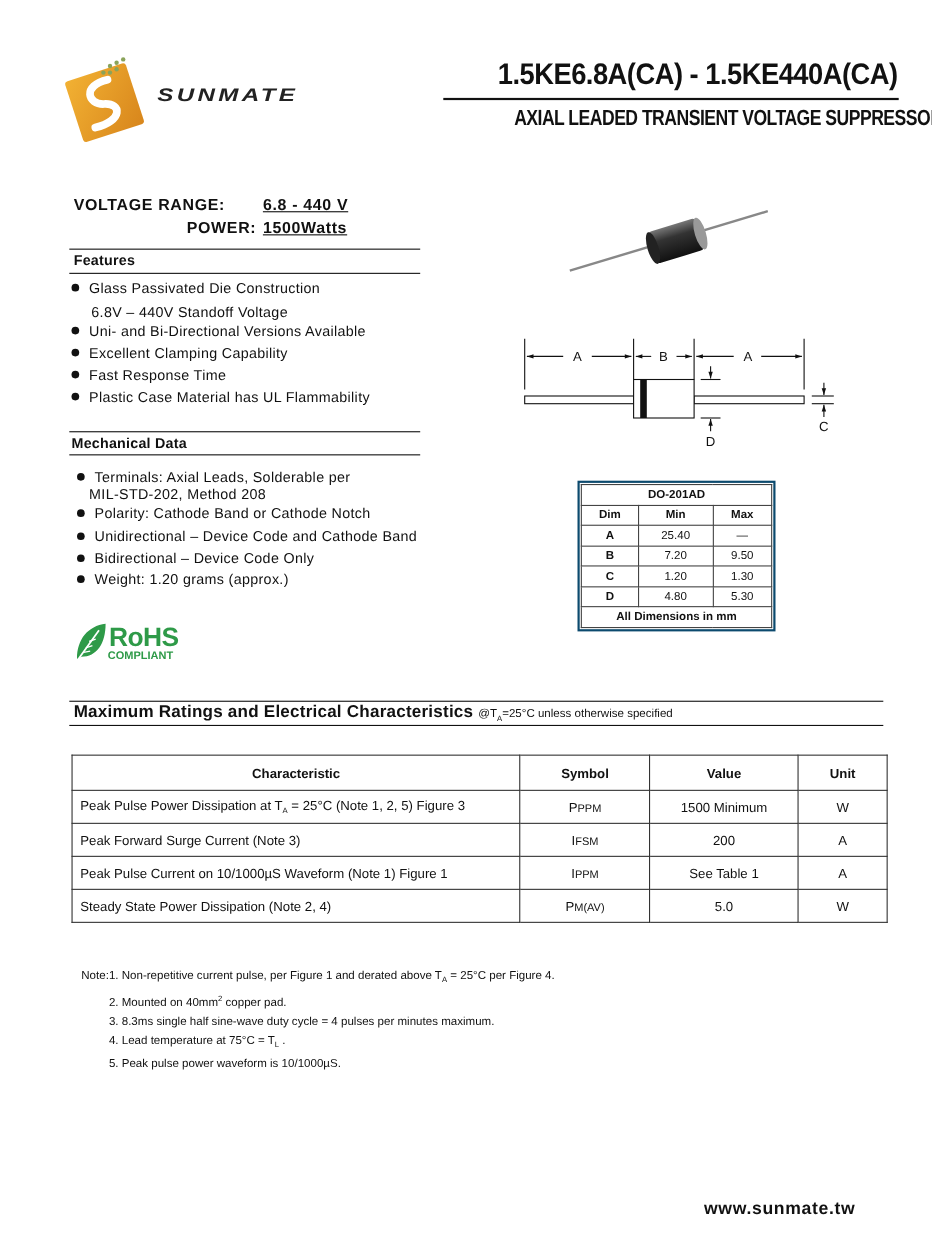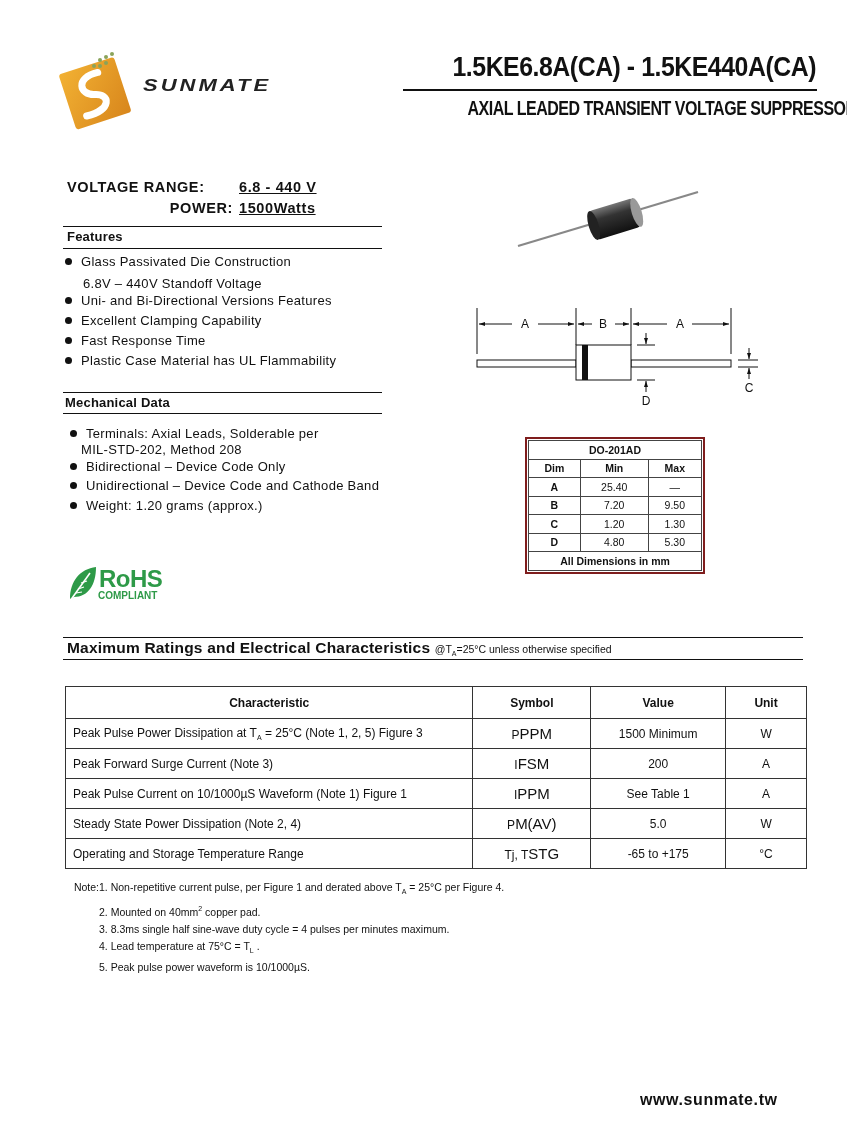--- a/index.html
+++ b/index.html
@@ -20,36 +20,36 @@
 
   .sec-rule { height: 1px; background: #111; }
   .sec-title { font-size: 13px; font-weight: bold; letter-spacing: 0.2px; }
 
   .bullets { list-style: none; font-size: 13px; letter-spacing: 0.3px; }
   .bullets li { position: relative; padding-left: 16px; line-height: 15px; }
   .bullets li .dot { position: absolute; left: 0; top: 4px; width: 7px; height: 7px; border-radius: 50%; background: #111; }
   .bullets li.nodot { padding-left: 18px; }
 
   
-  .dim-table { border: 2px solid #7f1d1d; padding: 1px; }
+  .dim-table { border: 2px solid #0c4a6e; padding: 1px; }
   .dim-table table { border-collapse: collapse; width: 100%; font-size: 10.5px; }
   .dim-table td, .dim-table th { border: 1px solid #444; text-align: center; height: 18.5px; }
   .dim-table th { font-weight: bold; }
   .dim-table td.b { font-weight: bold; }
 
   
   .rt-title { font-size: 15.5px; font-weight: bold; letter-spacing: 0.2px; white-space: nowrap; }
   .rt-title .cond { font-size: 10.5px; font-weight: normal; letter-spacing: 0; }
   .rt-title sub, .notes sub, .ratings sub { font-size: 7px; }
   .ratings { border-collapse: collapse; font-size: 12px; }
   .ratings th, .ratings td { border: 1px solid #333; height: 30px; }
   .ratings th { font-weight: bold; text-align: center; height: 32px; }
   .ratings td { text-align: center; }
   .ratings td.left { text-align: left; padding-left: 7px; }
-  .ratings .small { font-size: 15px; }
+  .ratings .small { font-size: 10px; }
 
   .notes { font-size: 10.5px; line-height: 17px; }
   .notes .row { display: flex; }
   .notes .lab { width: 34px; text-align: right; }
   .notes sup { font-size: 7px; }
 
   .footer-page { left: 402px; top: 1154px; font-size: 13px; }
   .footer-url { left: 640px; top: 1091px; font-size: 16px; font-weight: bold; letter-spacing: 0.6px; }
 </style>
 </head>
@@ -90,35 +90,36 @@
   <span class="lbl" style="width:166px;">POWER:</span><span class="val">1500Watts</span>
 </div>
 
 <div class="abs sec-rule" style="left:63px; top:226px; width:319px;"></div>
 <div class="abs sec-title" style="left:67px; top:229px;">Features</div>
 <div class="abs sec-rule" style="left:63px; top:248px; width:319px;"></div>
 
 <ul class="abs bullets" style="left:65px; top:254px; width:330px;">
   <li style="margin-bottom:7px;"><span class="dot"></span><span>Glass Passivated Die Construction</span></li>
   <li class="nodot" style="margin-bottom:2px;"><span>6.8V – 440V Standoff Voltage</span></li>
-  <li style="margin-bottom:5px;"><span class="dot"></span><span>Uni- and Bi-Directional Versions Features</span></li>
+  <li style="margin-bottom:5px;"><span class="dot"></span><span>Uni- and Bi-Directional Versions Available</span></li>
   <li style="margin-bottom:5px;"><span class="dot"></span><span>Excellent Clamping Capability</span></li>
   <li style="margin-bottom:5px;"><span class="dot"></span><span>Fast Response Time</span></li>
   <li><span class="dot"></span><span>Plastic Case Material has UL Flammability</span></li>
 </ul>
 
 <div class="abs sec-rule" style="left:63px; top:392px; width:319px;"></div>
 <div class="abs sec-title" style="left:65px; top:395px;">Mechanical Data</div>
 <div class="abs sec-rule" style="left:63px; top:413px; width:319px;"></div>
 
 <ul class="abs bullets" style="left:70px; top:426px; width:330px;">
   <li style="margin-bottom:1px;"><span class="dot"></span><span>Terminals: Axial Leads, Solderable per</span></li>
   <li style="margin-bottom:2px; padding-left:16px; margin-left:-5px;"><span>MIL-STD-202, Method 208</span></li>
+  <li style="margin-bottom:6px;"><span class="dot"></span><span>Polarity: Cathode Band or Cathode Notch</span></li>
+  <li style="margin-bottom:5px;"><span class="dot"></span><span>Unidirectional – Device Code and Cathode Band</span></li>
   <li style="margin-bottom:4px;"><span class="dot"></span><span>Bidirectional – Device Code Only</span></li>
-  <li style="margin-bottom:5px;"><span class="dot"></span><span>Unidirectional – Device Code and Cathode Band</span></li>
   <li><span class="dot"></span><span>Weight: 1.20 grams (approx.)</span></li>
 </ul>
 
 <div class="abs" style="left:66px; top:563px; width:110px; height:40px;">
   <svg width="110" height="40" viewBox="0 0 110 40">
     <path d="M4 36 C4 18 14 6 30 4 C30 22 22 34 8 34 Z" fill="#2e9a48"></path>
     <path d="M4 38 L24 10" stroke="#fff" stroke-width="1.6"></path>
     <path d="M12 26 L18 24 M10 30 L16 29 M15 20 L21 18" stroke="#fff" stroke-width="1.2"></path>
     <text x="33" y="24" font-family="Liberation Sans, sans-serif" font-size="24" font-weight="bold" fill="#2e9a48" letter-spacing="-0.5">RoHS</text>
     <text x="32" y="36" font-family="Liberation Sans, sans-serif" font-size="10" font-weight="bold" fill="#2e9a48">COMPLIANT</text>
@@ -271,26 +272,20 @@
     <td><span>I</span><span class="small">PPM</span></td>
     <td>See Table 1</td>
     <td>A</td>
   </tr>
   <tr>
     <td class="left">Steady State Power Dissipation (Note 2, 4)</td>
     <td><span>P</span><span class="small">M(AV)</span></td>
     <td>5.0</td>
     <td>W</td>
   </tr>
-  <tr>
-    <td class="left">Operating and Storage Temperature Range</td>
-    <td><span>Tj, T</span><span class="small">STG</span></td>
-    <td>-65 to +175</td>
-    <td>°C</td>
-  </tr>
 </tbody>
   </table>
 
 <div class="abs notes" style="left:65px; top:879px; width:500px;">
   <div class="row">
       <span class="lab">Note:</span>
       <span><span>1. Non-repetitive current pulse, per Figure 1 and derated above T</span><sub>A</sub><span> = 25°C per Figure 4.</span></span>
     </div>
   <div class="row">
       <span class="lab"></span>

